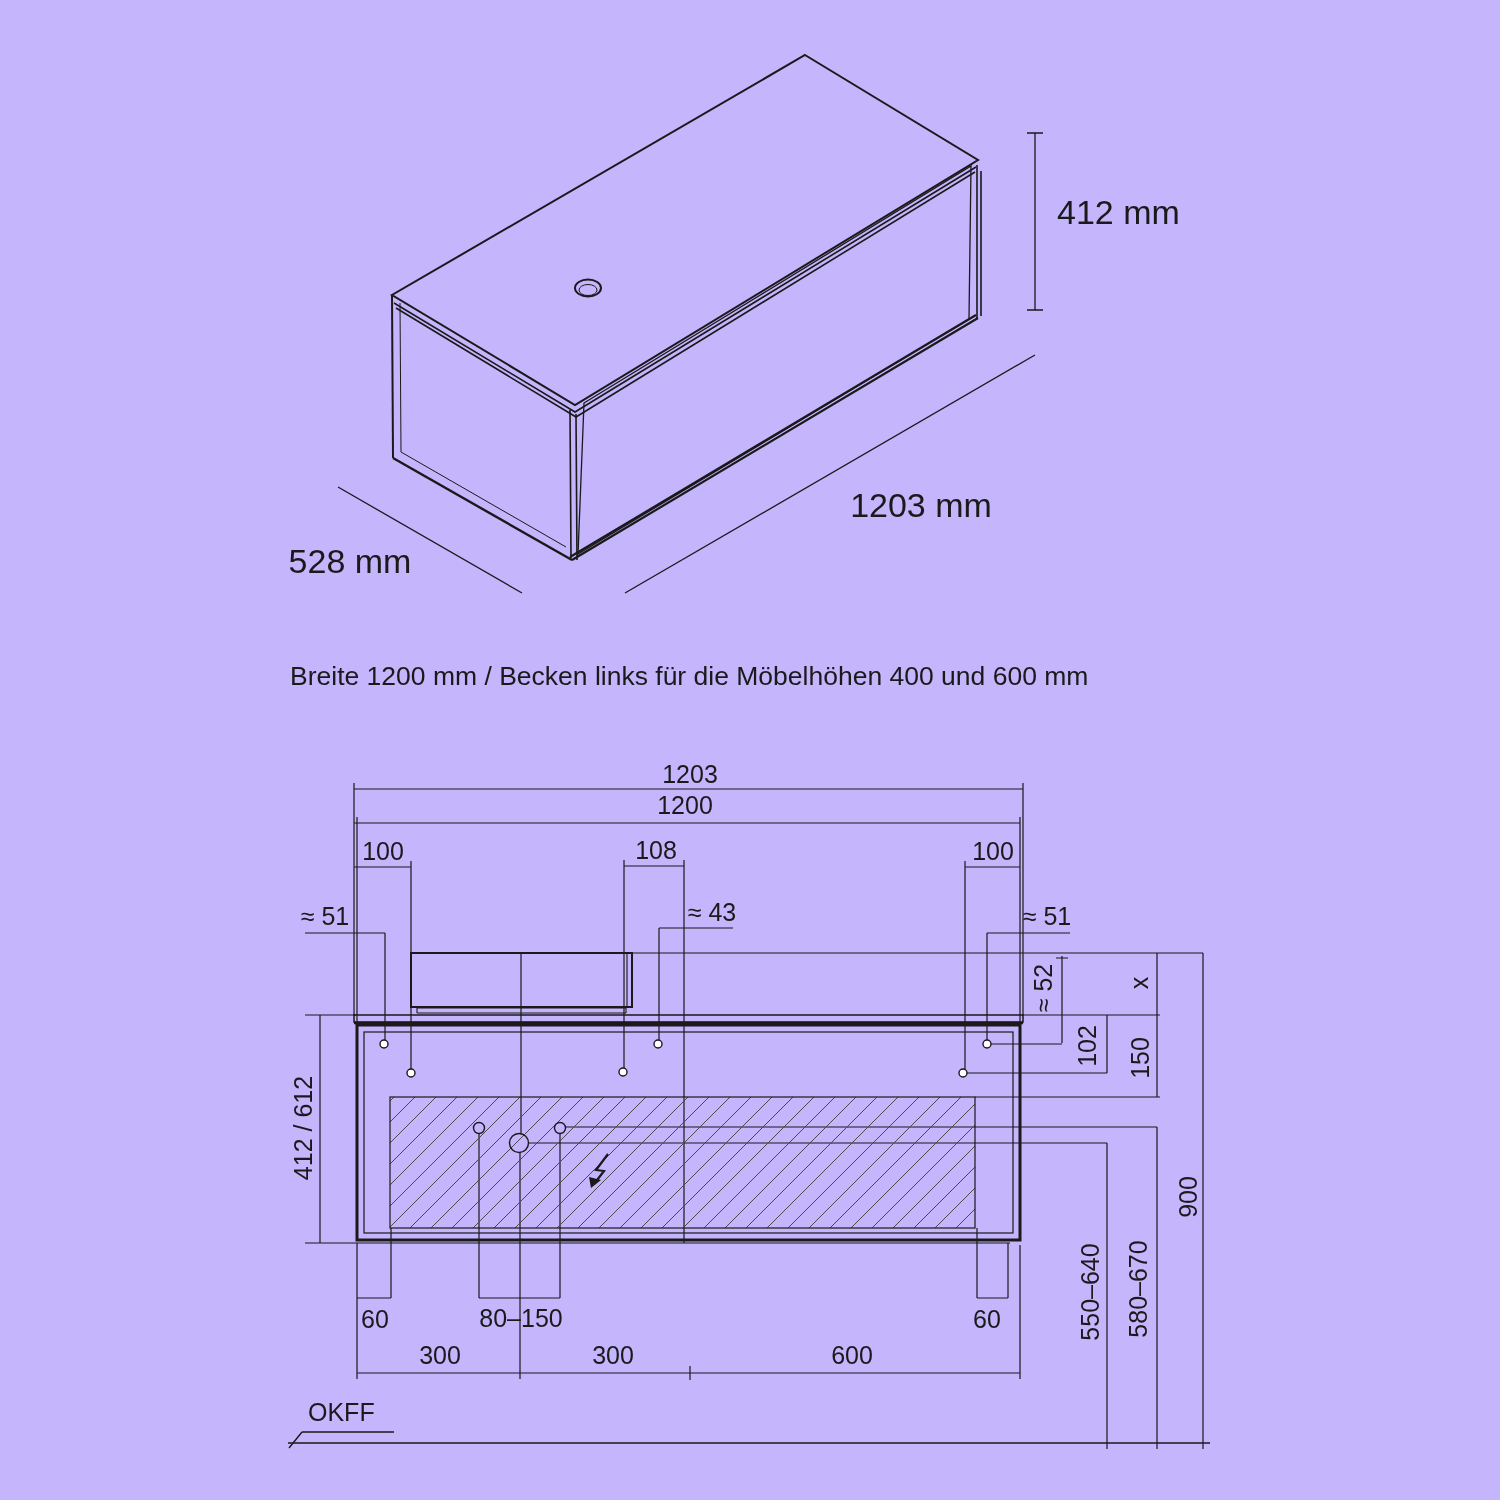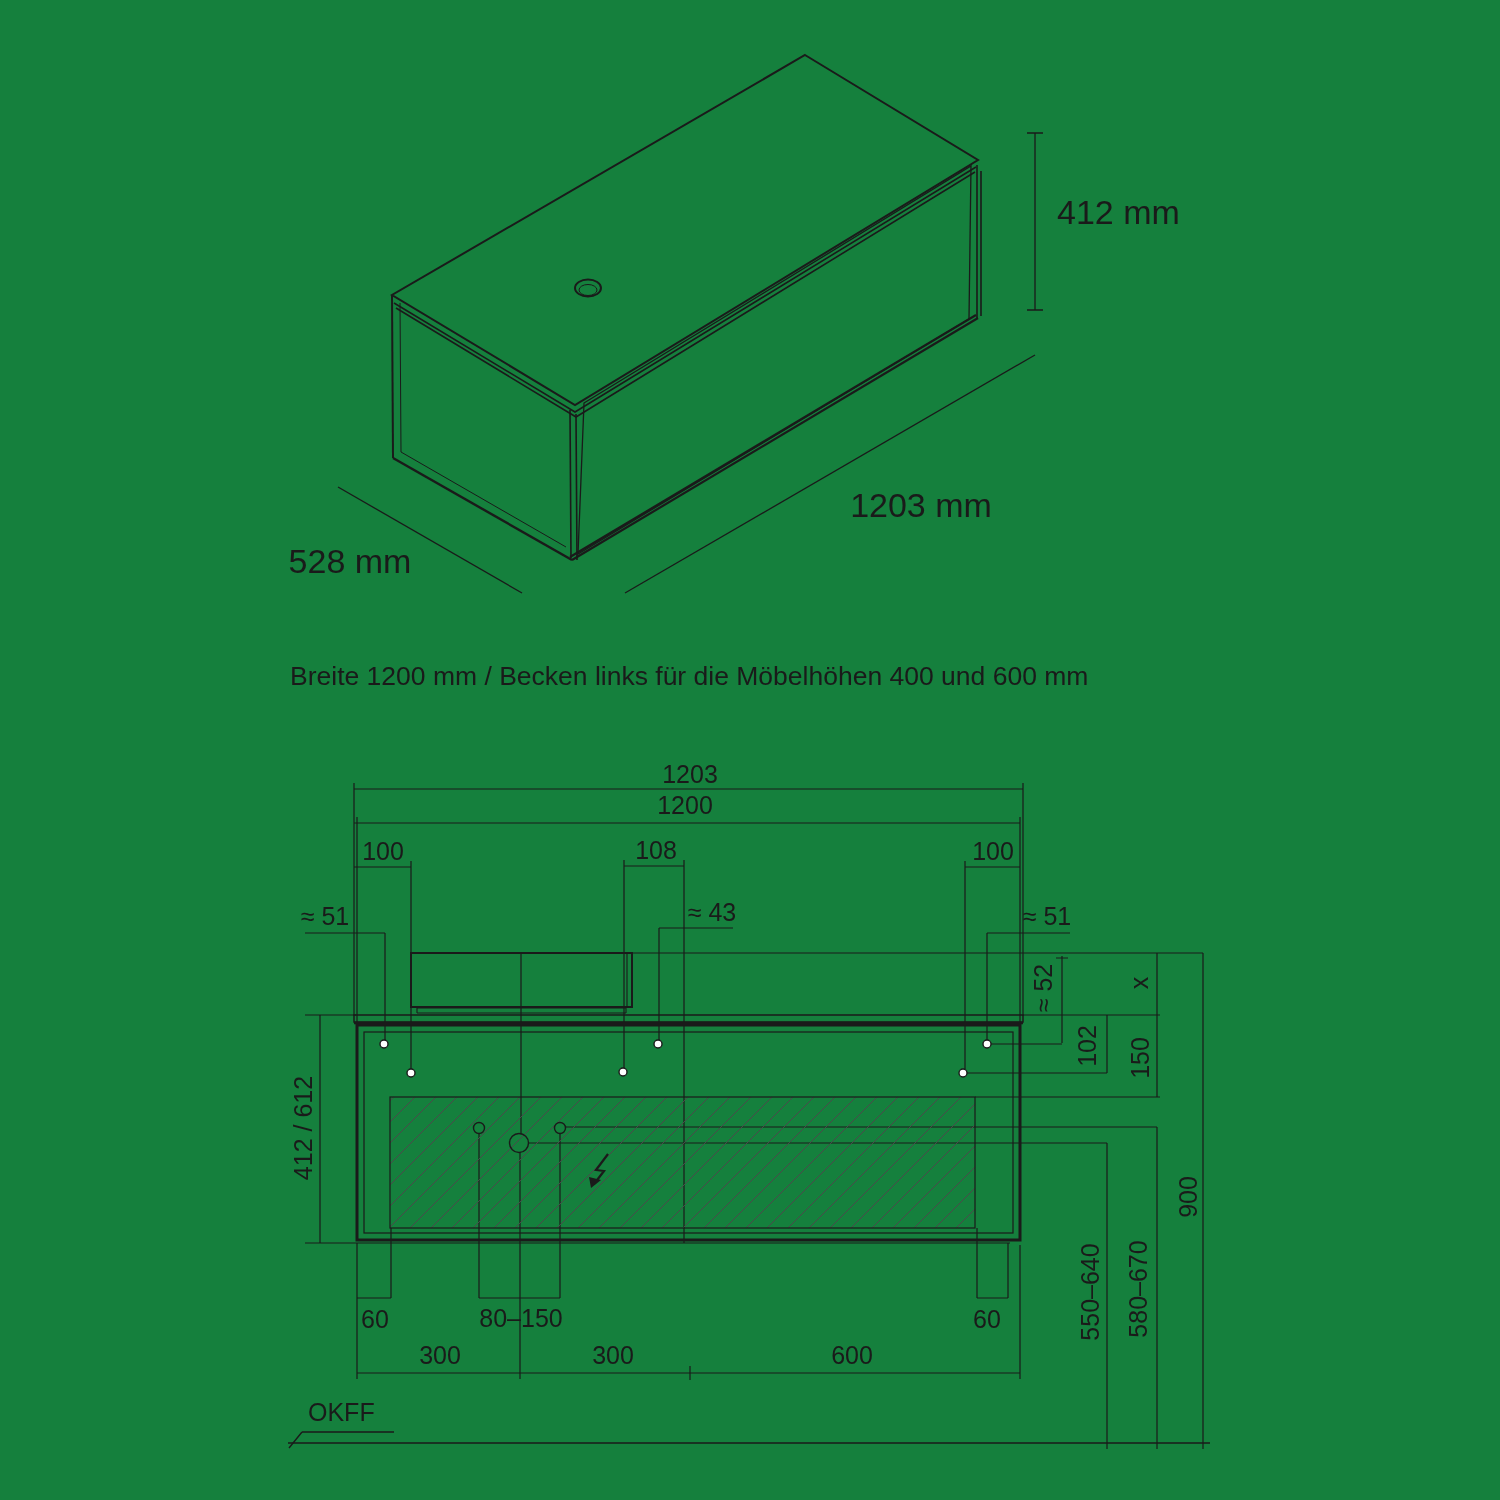--- a/index.html
+++ b/index.html
@@ -1,16 +1,16 @@
 <!DOCTYPE html>
 <html><head>
 <meta charset="utf-8">
 <style>
   html,body{margin:0;padding:0;background:#fff;}
-  #canvas{position:relative;width:1500px;height:1500px;background:#15803d;overflow:hidden;
+  #canvas{position:relative;width:1500px;height:1500px;background:#c4b5fd;overflow:hidden;
           font-family:"Liberation Sans", sans-serif;}
   svg{position:absolute;left:0;top:0;}
   text{fill:#1a1a1a;}
   .dim{font-size:25px;}
   .iso-dim{font-size:34px;}
   .caption{font-size:26.5px;}
 </style>
 </head>
 <body>
 

